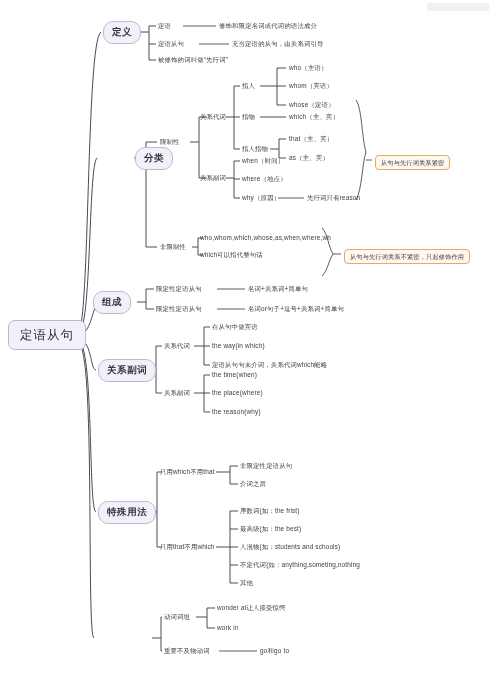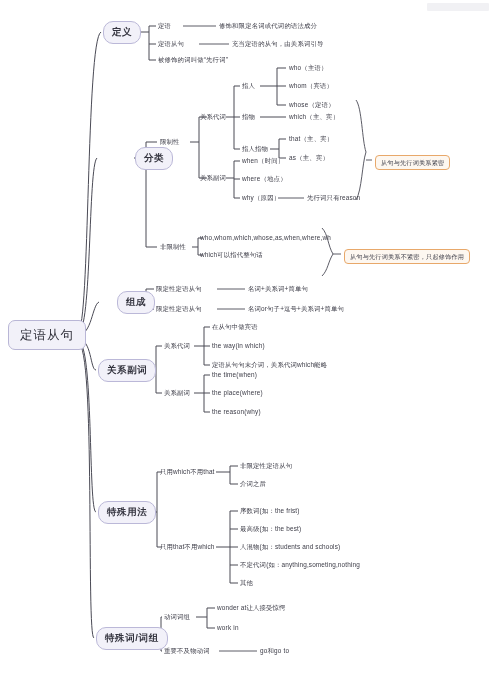--- a/index.html
+++ b/index.html
@@ -208,24 +208,23 @@
       <path d="M207,628 L215,628"></path>
 
       <path d="M219,651 L257,651" stroke-width="0.9"></path>
     </g>
   </svg>
 
   <div class="node n-root" style="left:8px; top:320px;">定语从句</div>
 
   <div class="node n-main" style="left:103px; top:21px;">定义</div>
   <div class="node n-main" style="left:99px; top:147px;margin-left:36px;">分类</div>
-  <div class="node n-main" style="left:117px; top:291px;">组成</div>
+  <div class="node n-main" style="left:93px; top:291px;">组成</div>
   <div class="node n-main" style="left:98px; top:359px;">关系副词</div>
   <div class="node n-main" style="left:98px; top:501px;text-align:right;">特殊用法</div>
-  <div class="node n-main" style="left:96px; top:627px;">特殊词/词组</div>
 
   <div class="node n-leaf" style="left:158px; top:22px;">定语</div>
   <div class="node n-leaf" style="left:219px; top:22px;">修饰和限定名词或代词的语法成分</div>
   <div class="node n-leaf" style="left:158px; top:40px;">定语从句</div>
   <div class="node n-leaf" style="left:232px; top:40px;">充当定语的从句，由关系词引导</div>
   <div class="node n-leaf" style="left:158px; top:56px;">被修饰的词叫做“先行词”</div>
 
   <div class="node n-leaf" style="left:160px; top:138px;">限制性</div>
   <div class="node n-leaf" style="left:160px; top:243px;">非限制性</div>
 

